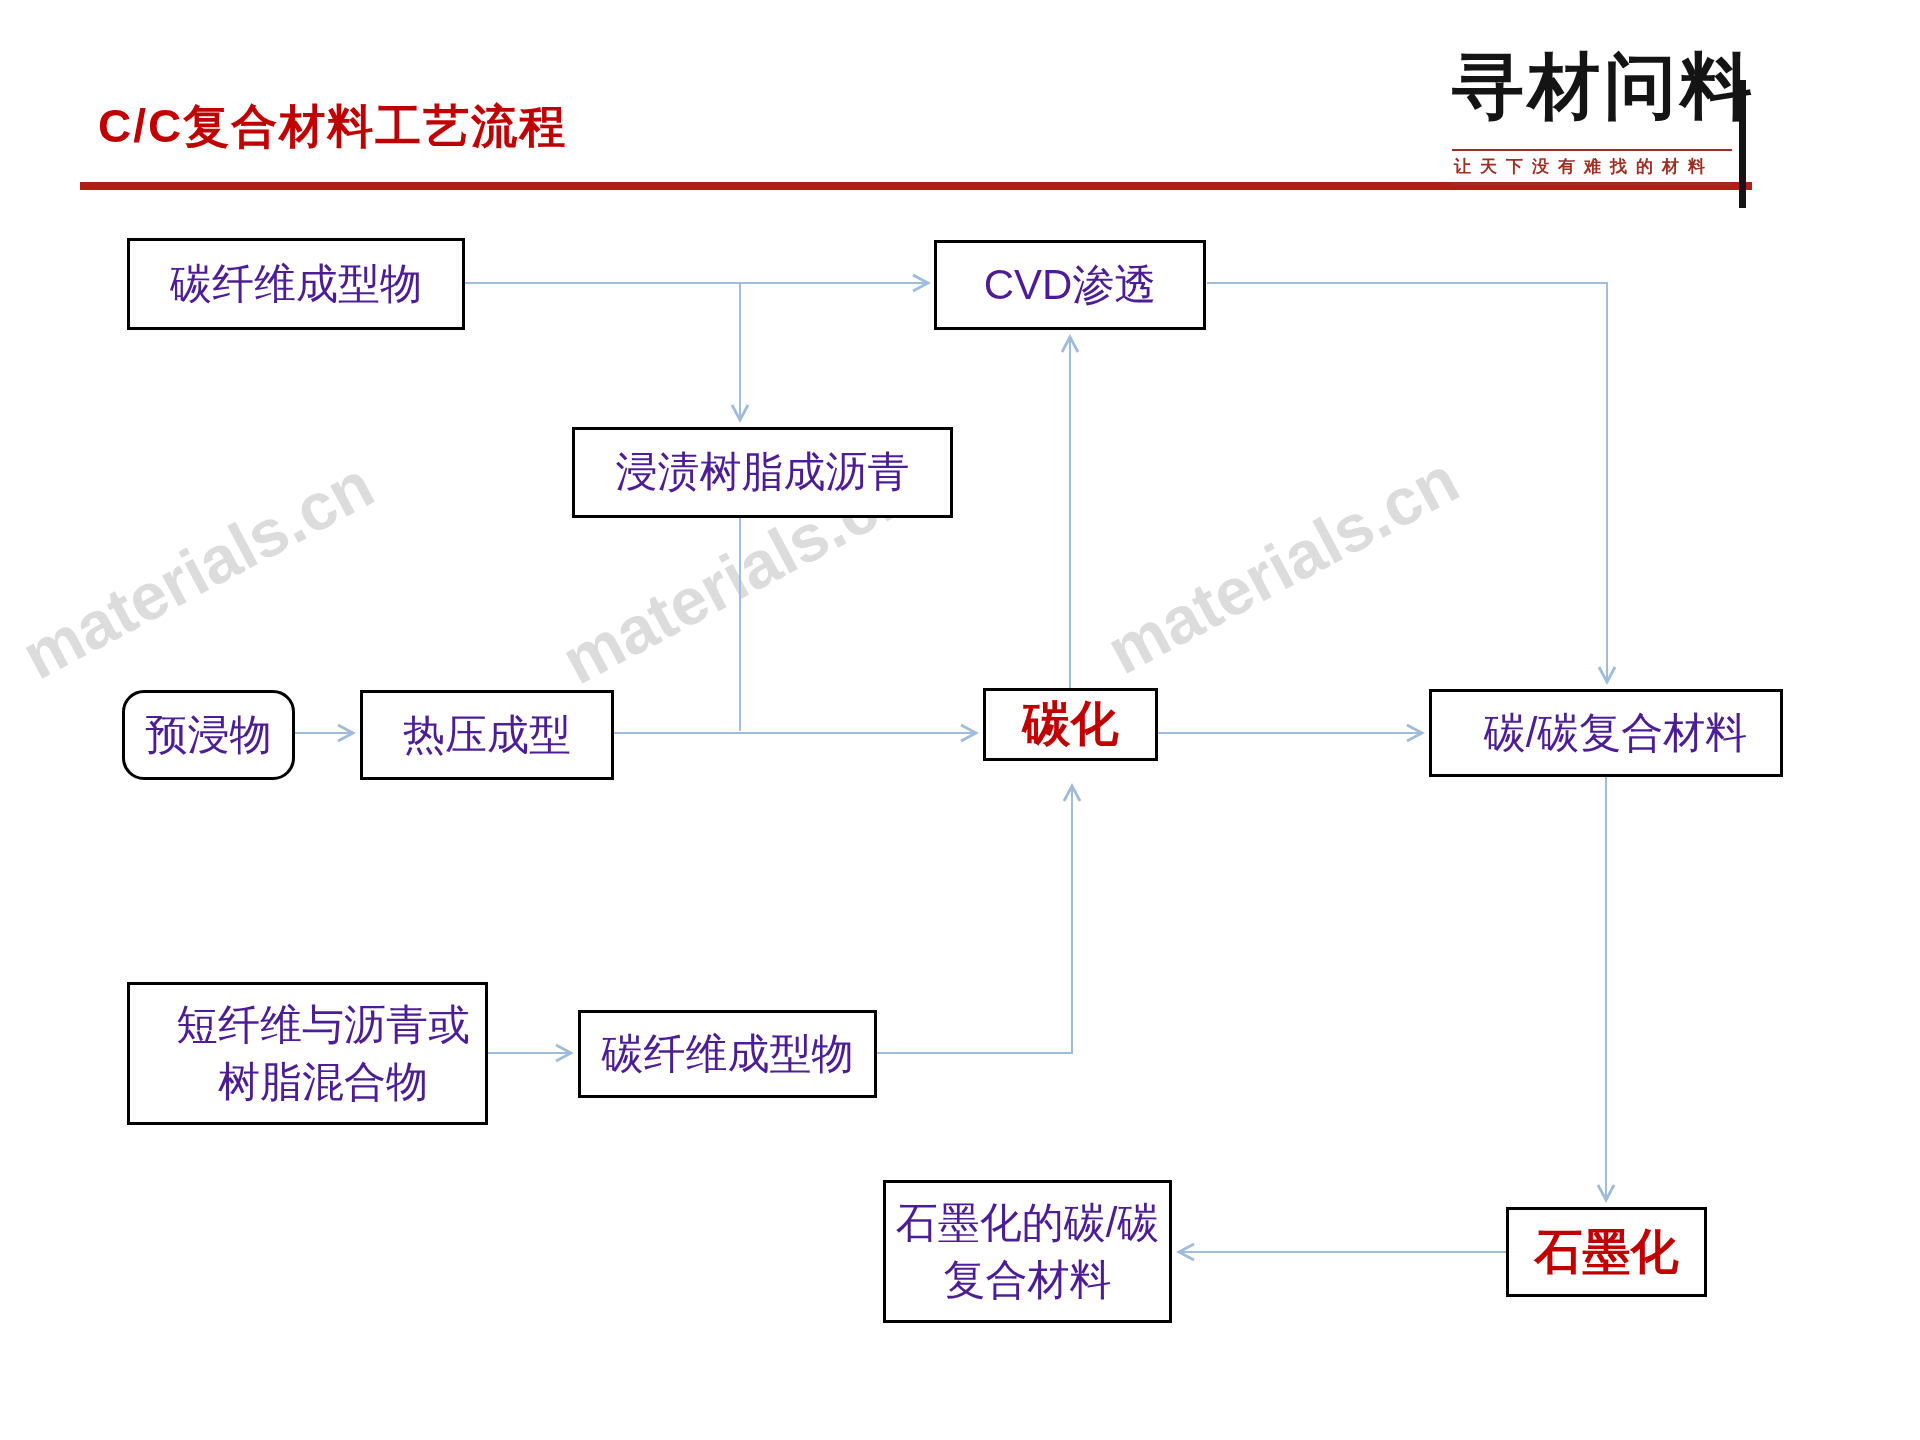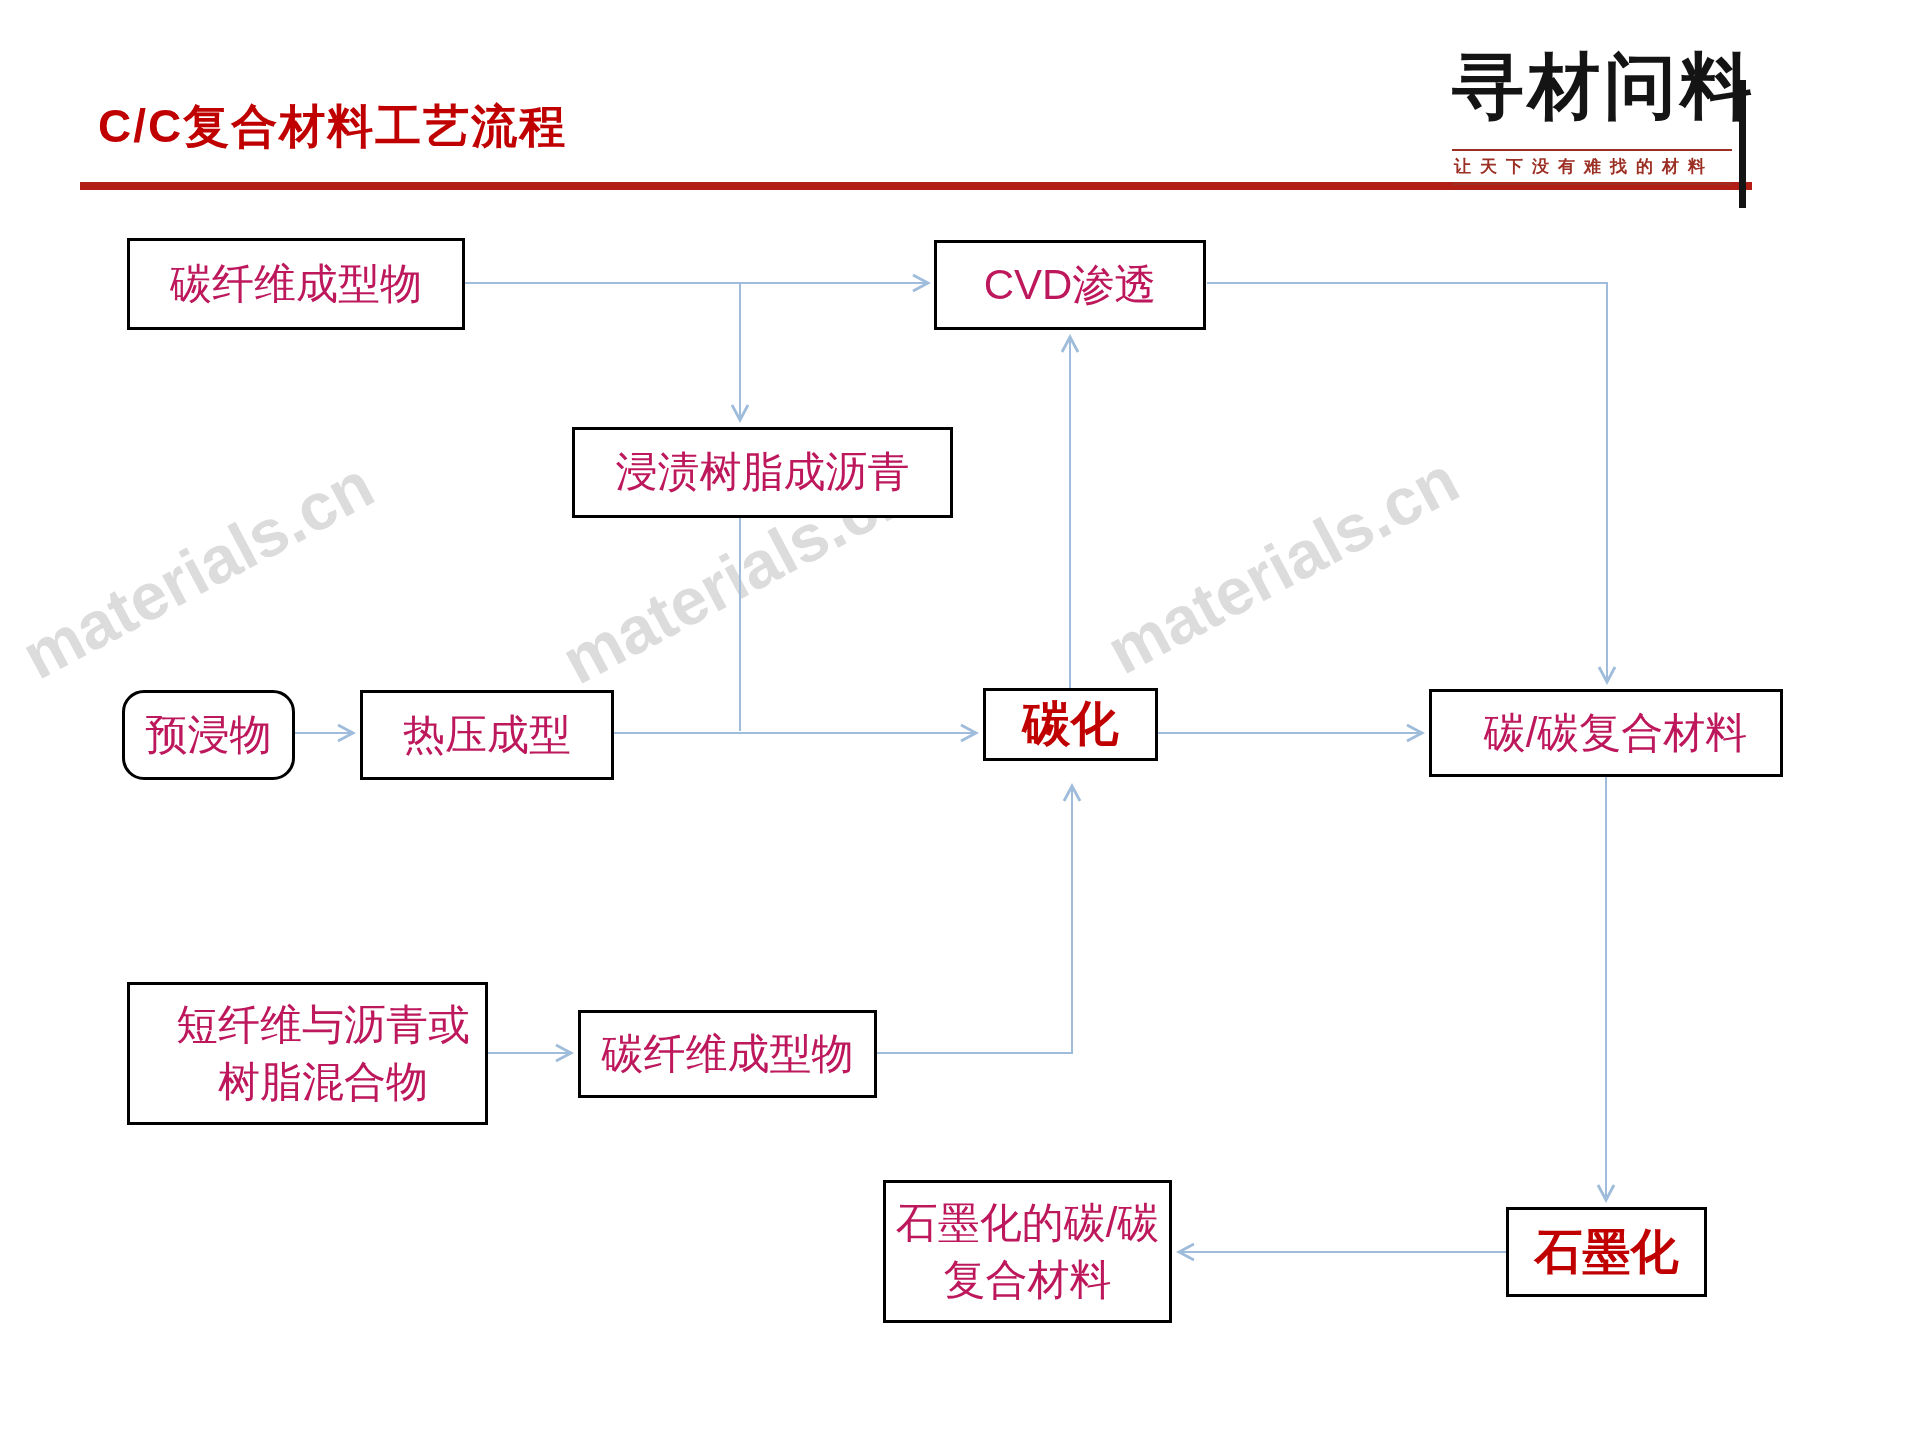--- a/index.html
+++ b/index.html
@@ -50,21 +50,21 @@
   .wm2{left:545px;top:537px;}
   .wm3{left:1090px;top:527px;}
   
   .connectors{position:absolute;left:0;top:0;z-index:2;}
   .connectors polyline{fill:none;stroke:var(--connector-blue);stroke-width:2;}
   
   .node{
     position:absolute;z-index:3;box-sizing:border-box;
     background:#ffffff;border:3px solid #000000;
     display:flex;align-items:center;justify-content:center;
-    font-size:42px;color:#be185d;text-align:center;
+    font-size:42px;color:#4c1d95;text-align:center;
     line-height:1.35;white-space:pre-line;
   }
   .node.em{color:var(--accent-red);font-weight:bold;font-size:48px;}
   .n-cf-top        {left:127px; top:238px;  width:338px; height:92px;}
   .n-cvd           {left:934px; top:240px;  width:272px; height:90px;}
   .n-resin         {left:572px; top:427px;  width:381px; height:91px;}
   .n-prepreg       {left:122px; top:690px;  width:173px; height:90px;border-radius:22px;}
   .n-hotpress      {left:360px; top:690px;  width:254px; height:90px;}
   .n-carbonize     {left:983px; top:688px;  width:175px; height:73px;}
   .n-cc            {left:1429px;top:689px;  width:354px; height:88px;padding-left:19px;}

